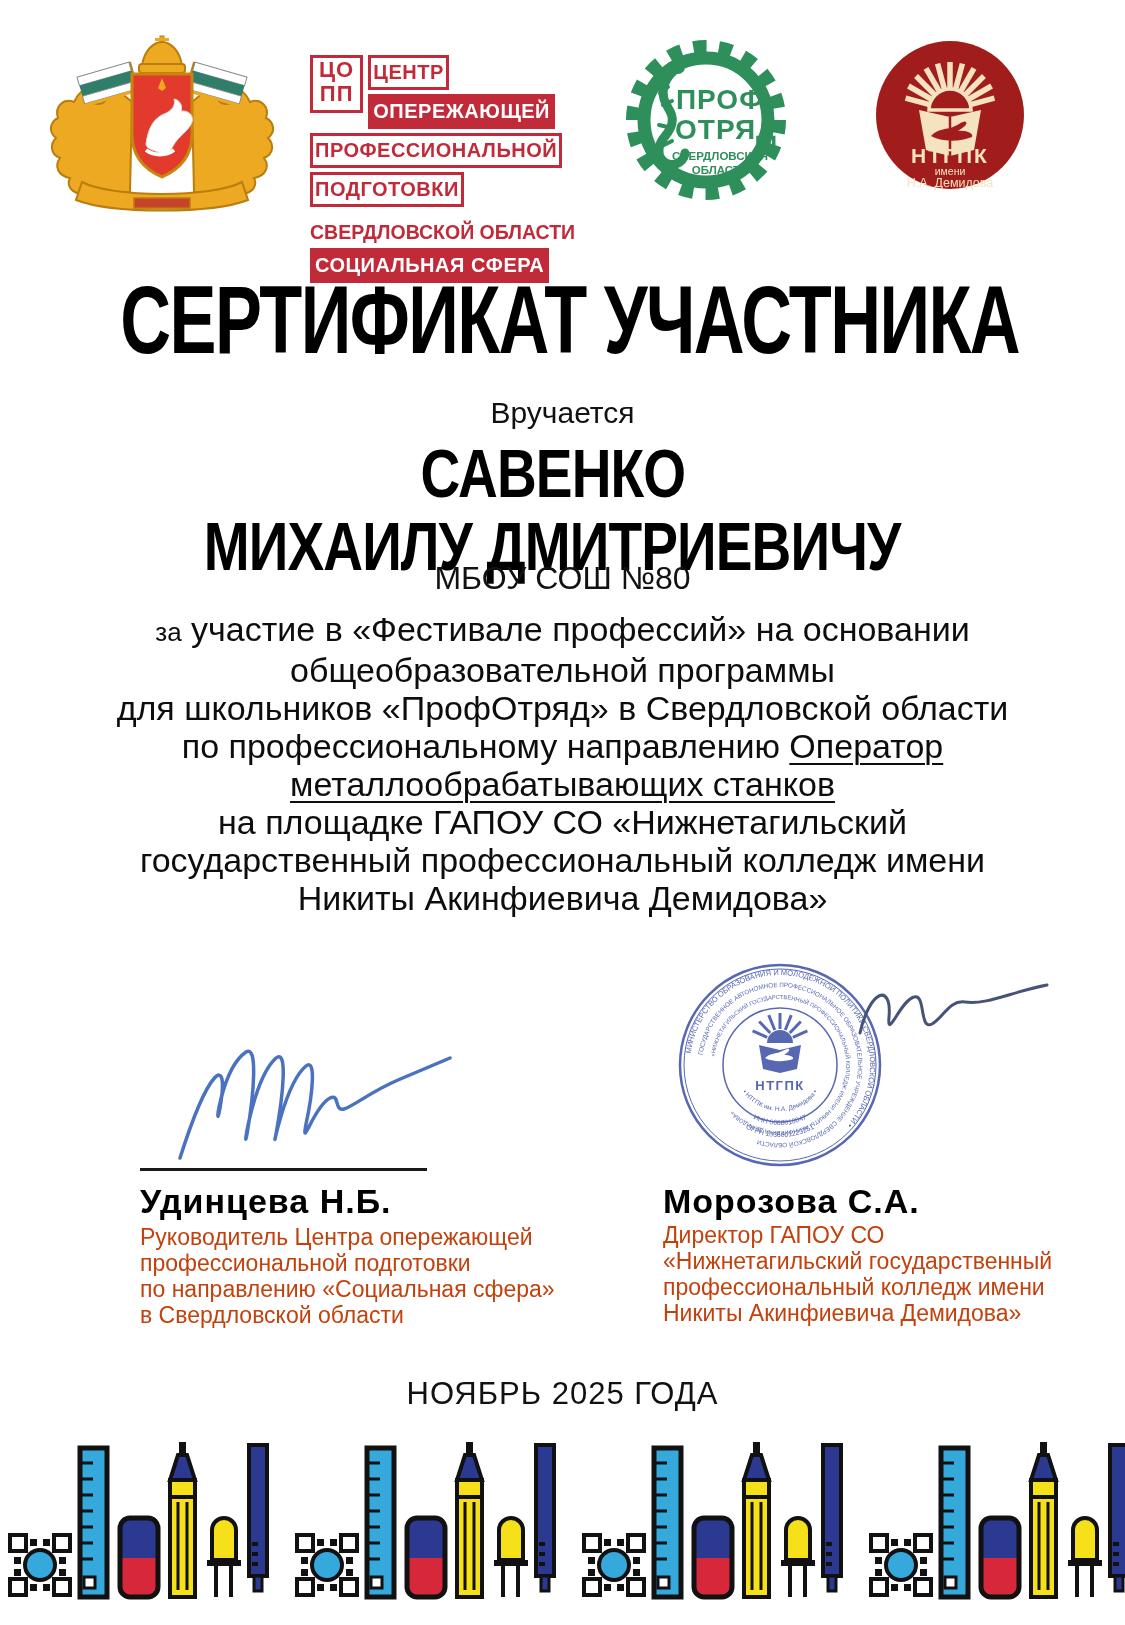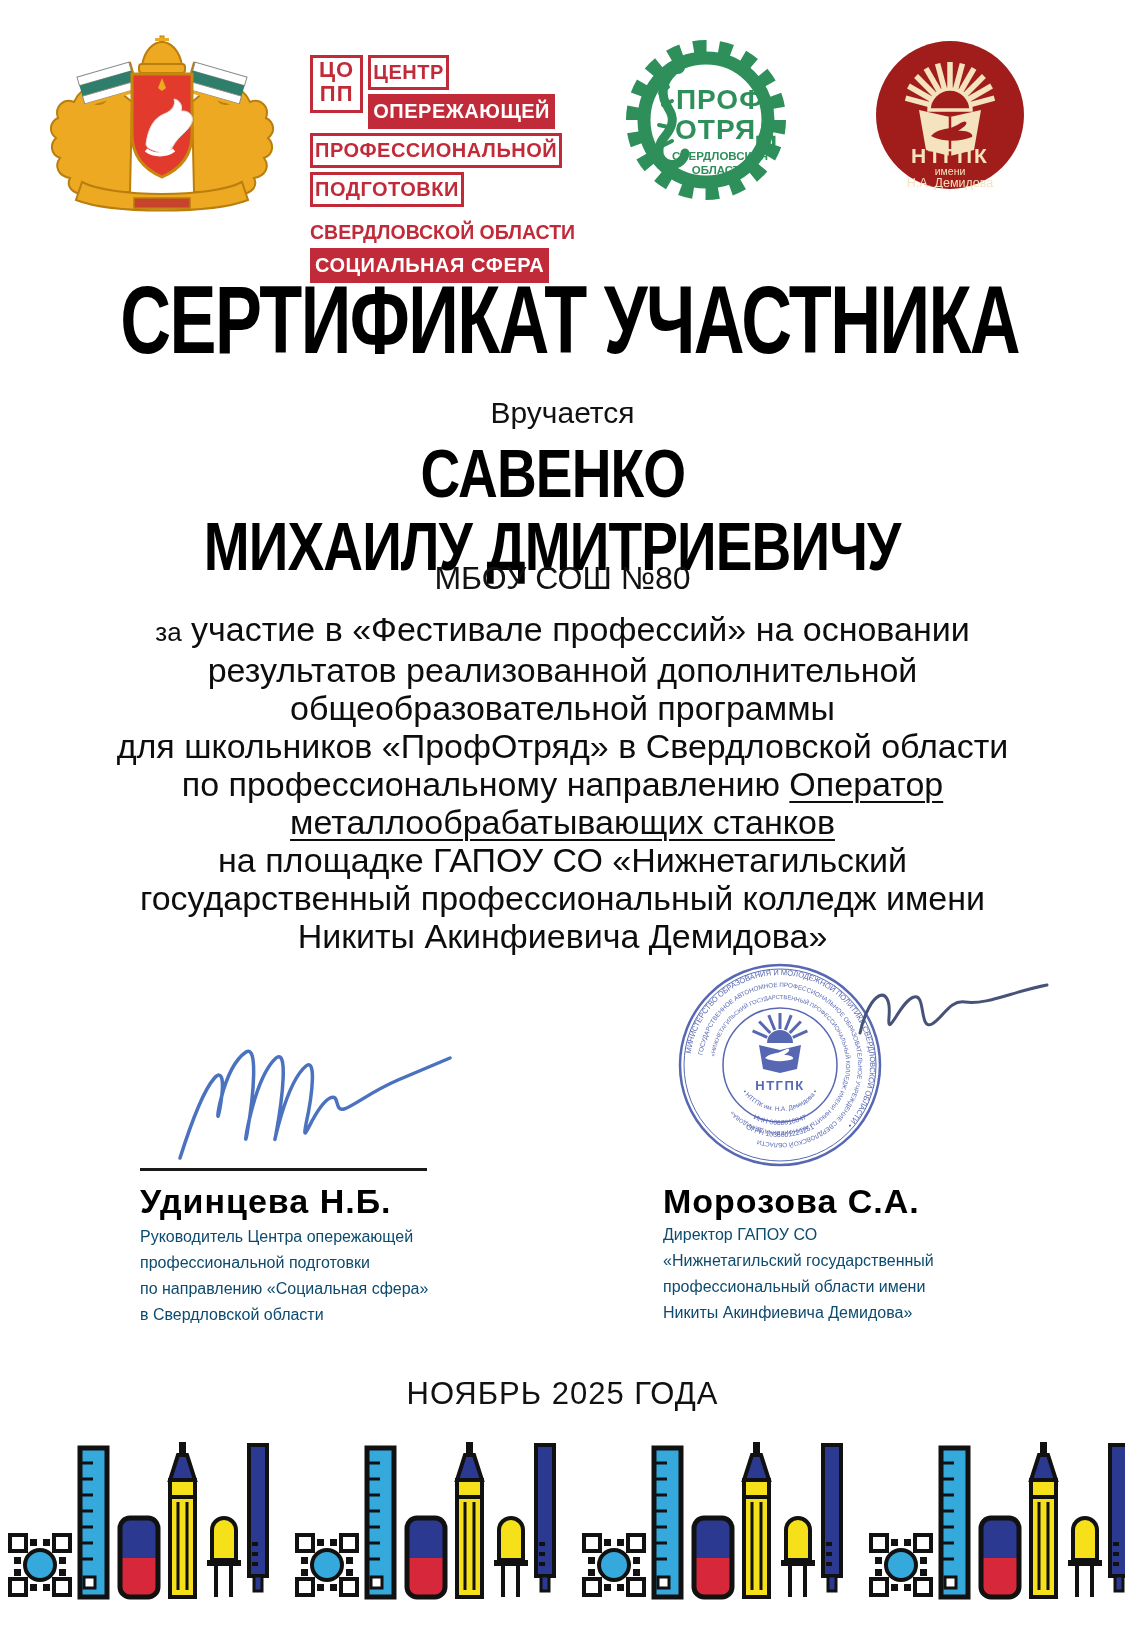--- a/index.html
+++ b/index.html
@@ -17,21 +17,21 @@
   .recipient{left:0;top:446px;width:1105px;text-align:center;font-weight:bold;line-height:57px;color:#000;}
   .recipient span{display:inline-block;font-size:64px;letter-spacing:-1px;transform:scale(0.86,1.06);transform-origin:center;white-space:nowrap;}
   .school{left:0;top:560px;width:1125px;text-align:center;font-size:32px;}
   
   .body-text{left:0;top:610px;width:1125px;text-align:center;font-size:34px;line-height:38px;color:#0d0d0d;}
   .body-text .za{font-size:26px;}
   .body-text .u{text-decoration:underline;text-underline-offset:5px;text-decoration-thickness:2px;}
   
   .sig-line{left:140px;top:1138px;width:287px;height:30px;border-bottom:3px solid #1a1a1a;}
   .sig-name{font-weight:bold;font-size:34px;letter-spacing:1px;color:#000;}
-  .sig-role{font-size:16px;line-height:26px;color:#0c4a6e;}
+  .sig-role{font-size:23px;line-height:26px;color:#c2410c;}
   .sig-left-name{left:140px;top:1182px;}
   .sig-left-role{left:140px;top:1224px;}
   .sig-right-name{left:663px;top:1182px;}
   .sig-right-role{left:663px;top:1222px;}
   
   .date-row{left:0;top:1376px;width:1125px;text-align:center;font-size:31px;letter-spacing:1px;}
   
   .copp{left:310px;top:55px;width:245px;}
   .copp .row{display:flex;align-items:flex-start;}
   .copp .box{border:3px solid #C12B39;color:#C12B39;font-weight:bold;background:#fff;
@@ -167,21 +167,20 @@
   <div class="abs presented">Вручается</div>
 
   <div class="abs recipient">
     <span>САВЕНКО</span><br>
     <span>МИХАИЛУ ДМИТРИЕВИЧУ</span>
   </div>
   <div class="abs school">МБОУ СОШ №80</div>
 
   <div class="abs body-text">
     <div><span class="za">за</span><span> участие в «Фестивале профессий» на основании</span></div>
-    <div>результатов реализованной дополнительной</div>
     <div>общеобразовательной программы</div>
     <div>для школьников «ПрофОтряд» в Свердловской области</div>
     <div><span>по профессиональному направлению </span><span class="u">Оператор</span></div>
     <div><span class="u">металлообрабатывающих станков</span></div>
     <div>на площадке ГАПОУ СО «Нижнетагильский</div>
     <div>государственный профессиональный колледж имени</div>
     <div>Никиты Акинфиевича Демидова»</div>
   </div>
 
   <svg class="abs" style="left:150px;top:1008px;" width="320" height="172" viewBox="0 0 320 172">
@@ -234,21 +233,21 @@
       <path d="M110,113 c5,-5 10,-4 15,-6 c5,-2 8,-4 9,-3 c1,2 -2,4 -5,6 c6,0 10,2 9,4 c-8,3 -21,3 -28,-1 z" fill="#ffffff"></path>
       <text x="125" y="145" font-size="13" font-weight="bold" letter-spacing="1.5" text-anchor="middle" font-family="Liberation Sans, sans-serif" fill="#4053A8">НТГПК</text>
     </g>
 
     <path d="M205,88 C215,44 237,38 234,72 C232,96 245,56 259,52 C271,48 264,86 277,79 C289,72 294,55 310,57 C332,60 356,47 392,40" fill="none" stroke="#2E3B66" stroke-width="3" stroke-linecap="round"></path>
   </svg>
   <div class="abs sig-name sig-right-name">Морозова С.А.</div>
   <div class="abs sig-role sig-right-role">
     <div>Директор ГАПОУ СО</div>
     <div>«Нижнетагильский государственный</div>
-    <div>профессиональный области имени</div>
+    <div>профессиональный колледж имени</div>
     <div>Никиты Акинфиевича Демидова»</div>
   </div>
 
   <div class="abs date-row">НОЯБРЬ 2025 ГОДА</div>
 
   <svg class="abs" style="left:0;top:1430px;" width="1125" height="195" viewBox="0 0 1125 195">
     <defs>
       <g id="stationery-unit">
 
         <g>

